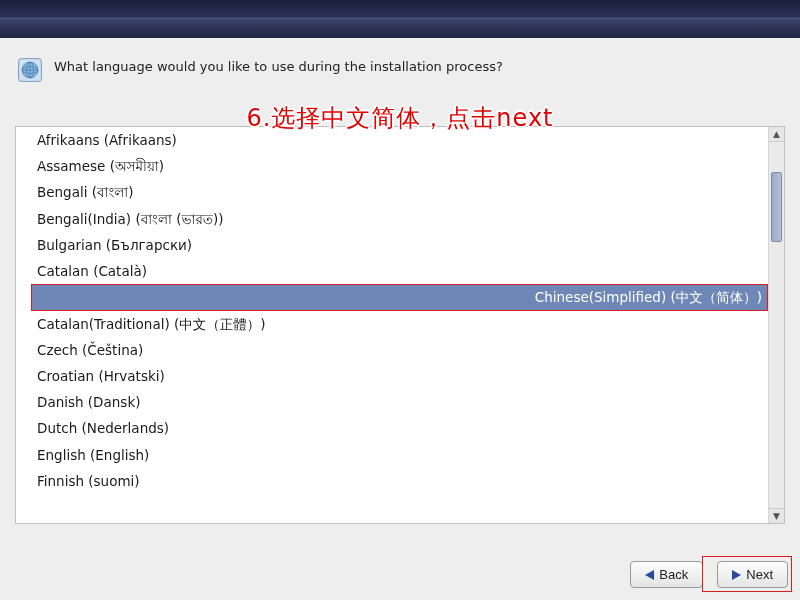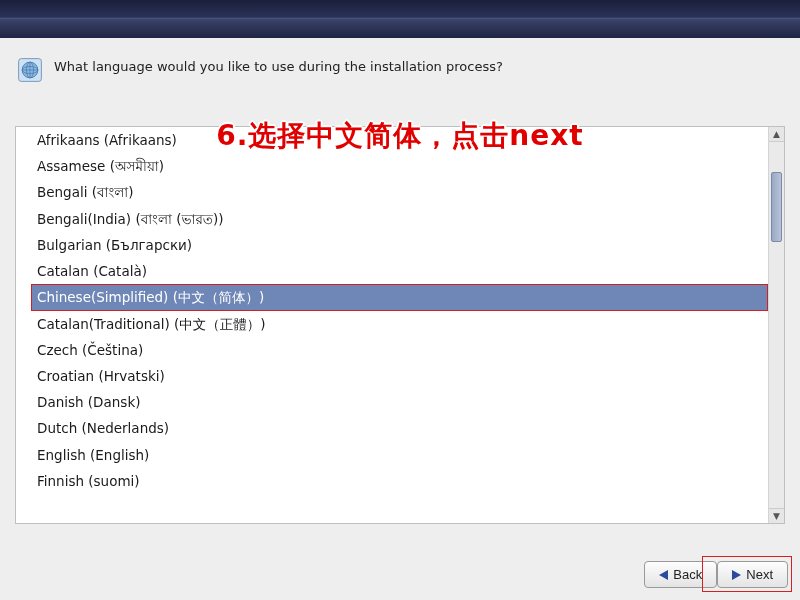--- a/index.html
+++ b/index.html
@@ -29,24 +29,24 @@
     }
     .header-text {
       color: #222;
       line-height: 1.35;
       padding-top: 2px;
     }
     .annotation {
       position: absolute;
       left: 0;
       right: 0;
-      top: 117px;
+      top: 102px;
       text-align: center;
-      font-size: 28px;
-      font-weight: bold;
+      font-size: 24px;
+      font-weight: normal;
       color: #e00000;
       text-shadow:
         -1px -1px 0 #fff, 1px -1px 0 #fff,
         -1px  1px 0 #fff, 1px  1px 0 #fff,
         -2px 0 0 #fff, 2px 0 0 #fff,
         0 -2px 0 #fff, 0 2px 0 #fff;
       pointer-events: none;
       z-index: 5;
       letter-spacing: 1px;
     }
@@ -72,20 +72,21 @@
       cursor: pointer;
       white-space: nowrap;
       color: #1a1a1a;
       margin-left: 15px;
     }
     .lang-item.selected {
       background: #6f87b6;
       color: #fff;
       outline: 1px solid #cc2222;
       outline-offset: -1px;
+      text-align: right;
     }
     .scrollbar {
       width: 16px;
       background: #eaeaea;
       border-left: 1px solid #d4d4d4;
       position: relative;
     }
     .scroll-thumb {
       position: absolute;
       left: 2px;
@@ -107,21 +108,21 @@
       color: #555;
       background: #e6e6e6;
     }
     .scroll-btn.up { top: 0; border-bottom: 1px solid #ccc; }
     .scroll-btn.down { bottom: 0; border-top: 1px solid #ccc; }
     .footer {
       position: absolute;
       bottom: 12px;
       right: 12px;
       display: flex;
-      gap: 0;
+      gap: 14px;
     }
     .btn {
       display: inline-flex;
       align-items: center;
       gap: 5px;
       padding: 5px 14px;
       background: linear-gradient(to bottom, #fdfdfd, #e4e4e4);
       border: 1px solid #9a9a9a;
       border-radius: 4px;
       font-size: 13px;

